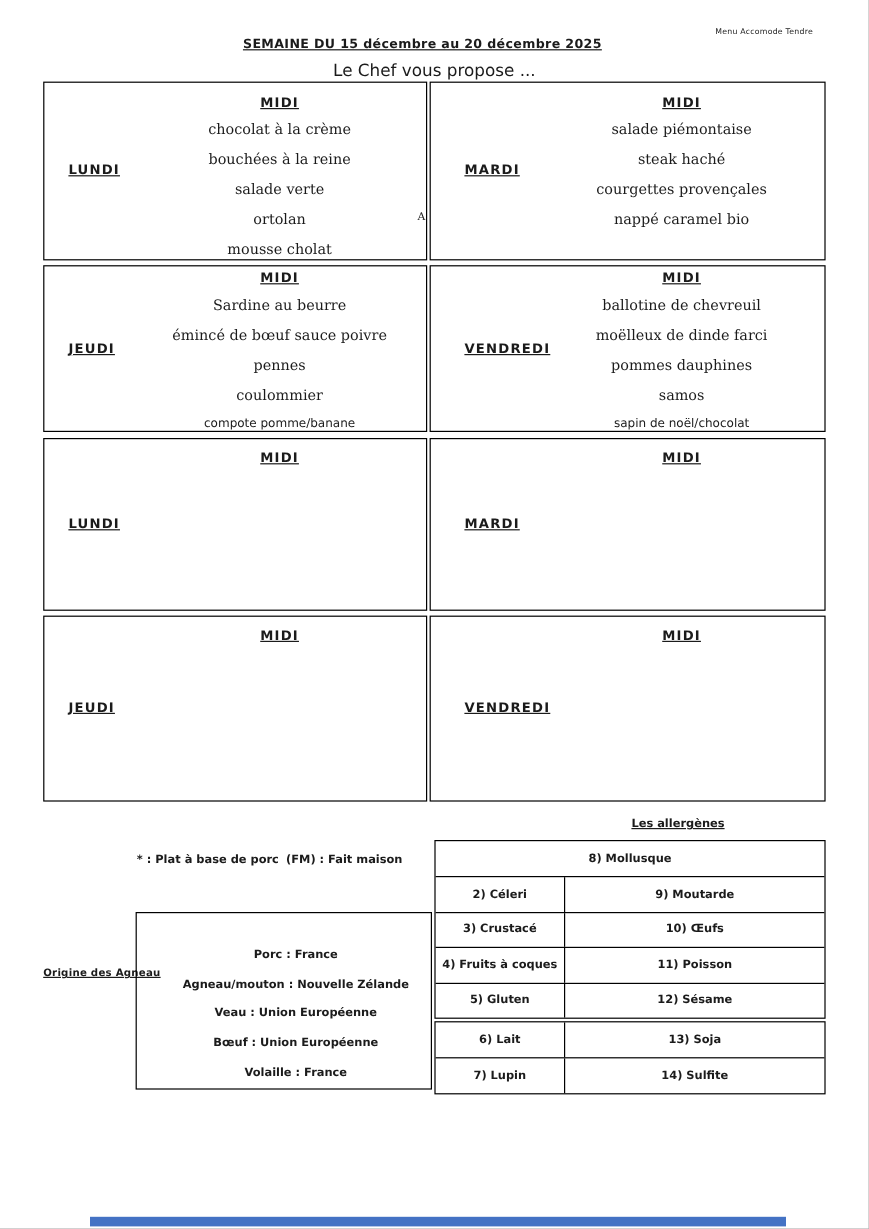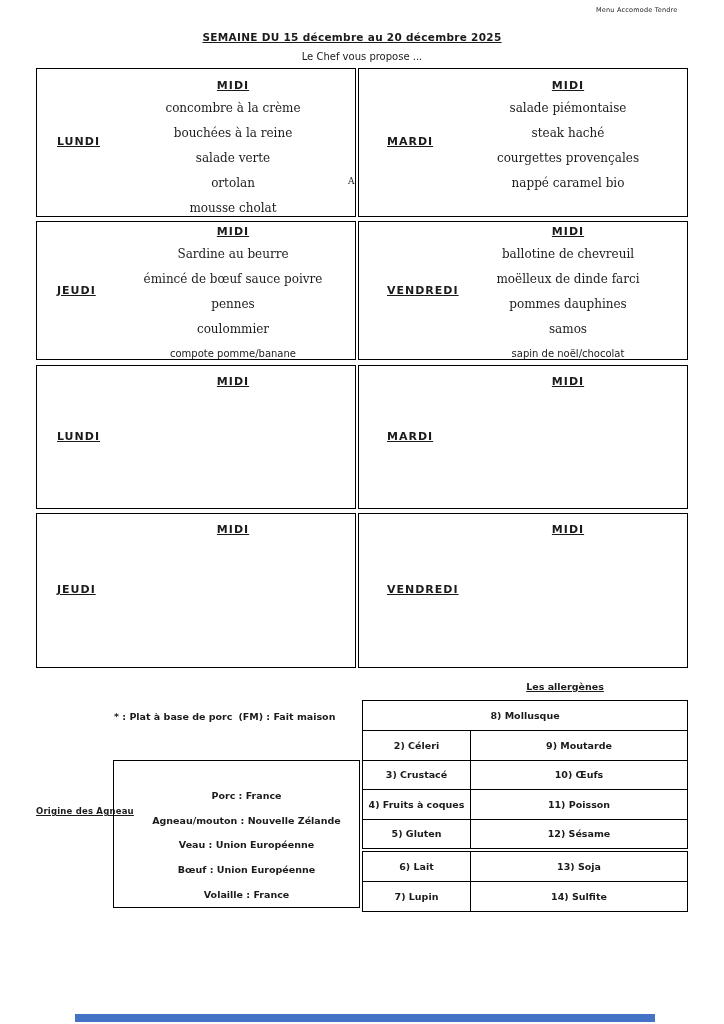--- a/index.html
+++ b/index.html
@@ -2,26 +2,26 @@
 <html><head>
 <meta charset="utf-8">
 <style>
   * { margin:0; padding:0; box-sizing:border-box; }
   html,body { background:#888; }
   .page {
     position:relative; width:724px; height:1024px; background:#ffffff;
     font-family:"DejaVu Sans","Liberation Sans",sans-serif; color:#1b1b1b;
     overflow:hidden; margin:0 auto;
   }
-  .corner-note { position:absolute; left:596px; top:6px; font-size:6.5px; letter-spacing:0.2px; }
+  .corner-note { position:absolute; left:596px; top:22px; font-size:6.5px; letter-spacing:0.2px; }
   .title {
     position:absolute; left:0; right:20px; top:31px; text-align:center;
     font-size:10.5px; font-weight:bold; text-decoration:underline; letter-spacing:0.3px;
   }
-  .subtitle { position:absolute; left:0; right:0; top:51px; text-align:center; font-size:10px; }
+  .subtitle { position:absolute; left:0; right:0; top:51px; text-align:center; font-size:14px; }
   .mbox { position:absolute; border:1.5px solid #000; background:#fff; }
   .day {
     position:absolute; left:20px; top:45%; font-size:11px; font-weight:bold;
     text-decoration:underline; letter-spacing:1px;
   }
   .mbox-right .day { left:28px; }
   .content { display:flex; flex-direction:column; }
   .mbox-left  .content { margin-left:74px; }
   .mbox-right .content { margin-left:90px; }
   .meal {
@@ -65,21 +65,21 @@
 <div class="page">
 
   <div class="corner-note">Menu  Accomode Tendre</div>
   <div class="title">SEMAINE DU 15 décembre au 20 décembre 2025</div>
   <div class="subtitle">Le Chef vous propose ...</div>
 
   <div class="mbox mbox-left" style="left:36px;top:68px;width:320px;height:149px">
     <span class="day">LUNDI</span>
     <div class="content c-r1">
       <div class="meal">MIDI</div>
-      <div class="item serif">concombre à la crème</div>
+      <div class="item serif">chocolat à la crème</div>
       <div class="item serif">bouchées à la reine</div>
       <div class="item serif">salade verte</div>
       <div class="item serif">ortolan</div>
       <div class="item serif">mousse cholat</div>
     </div>
   </div>
 
   <div class="mbox mbox-right" style="left:358px;top:68px;width:330px;height:149px">
     <span class="day">MARDI</span>
     <div class="content c-r1">

